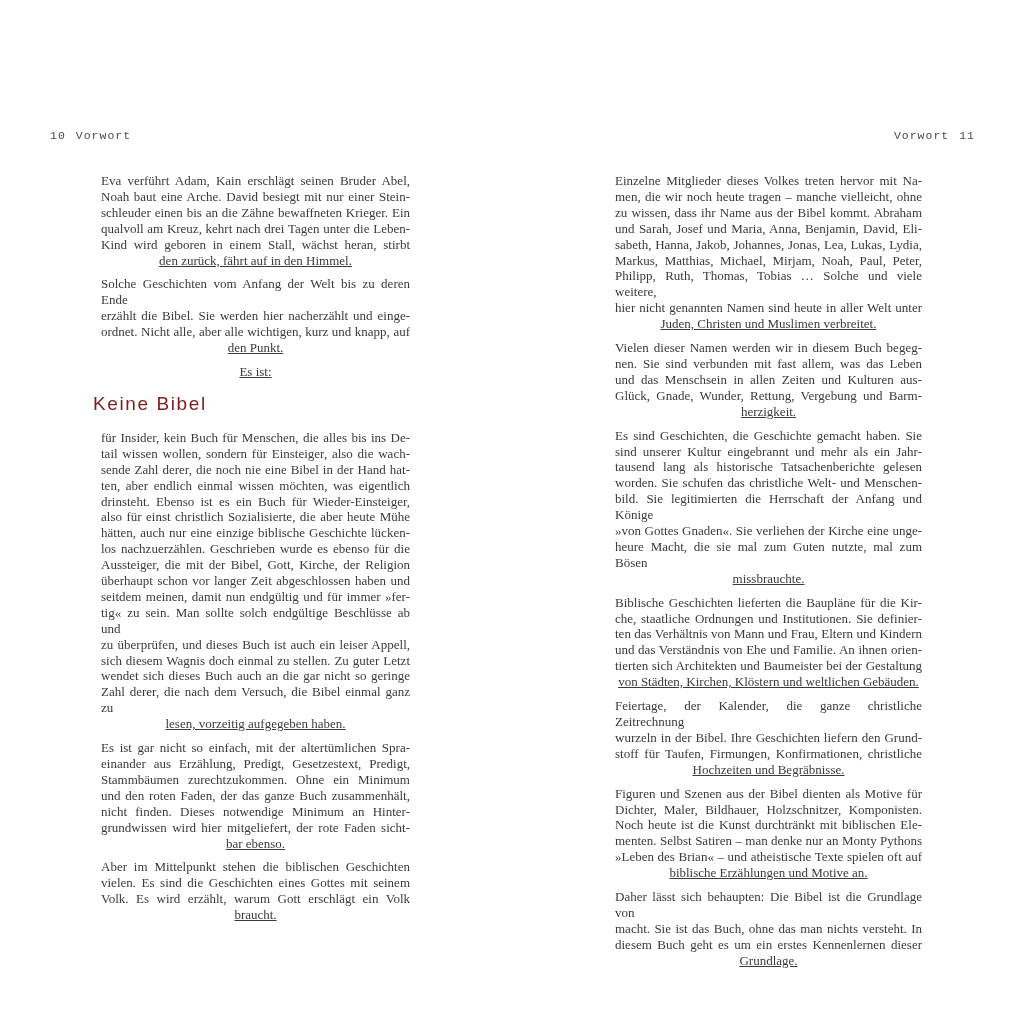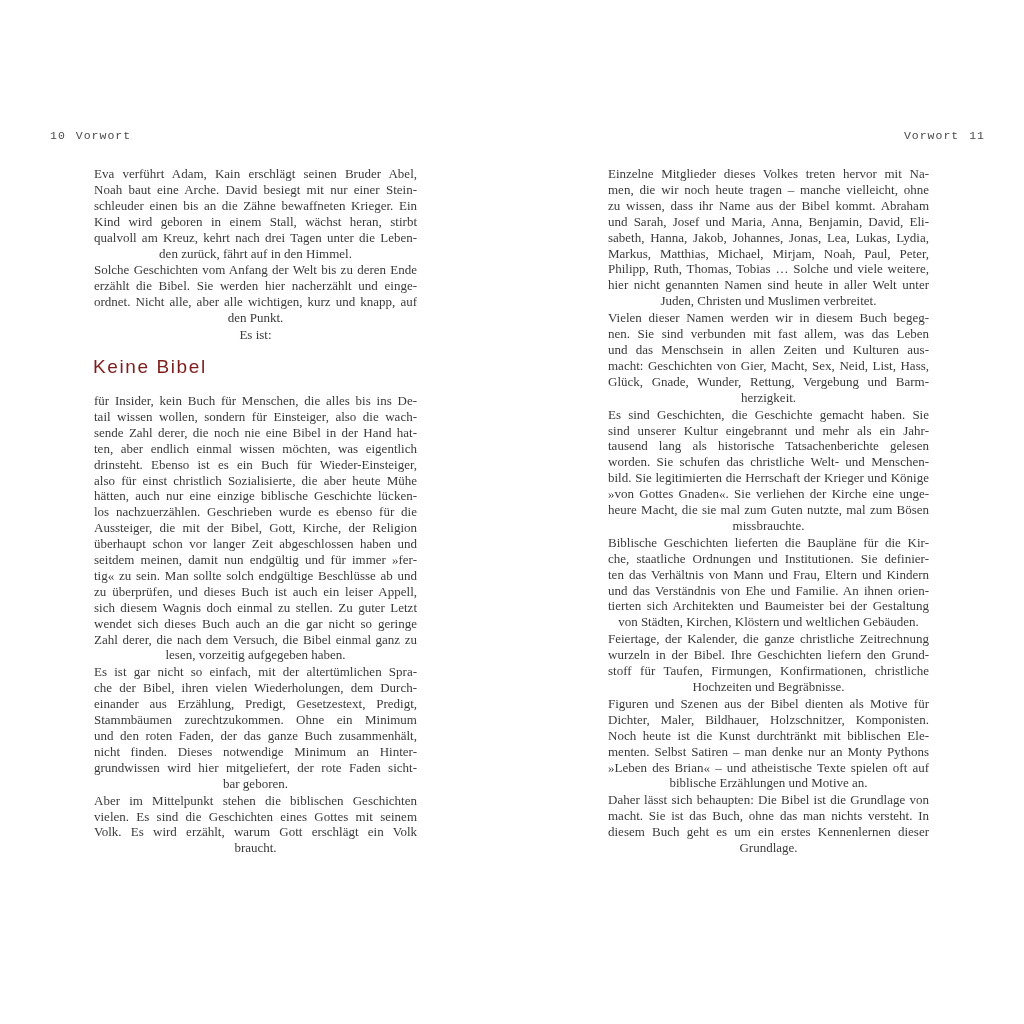--- a/index.html
+++ b/index.html
@@ -28,42 +28,43 @@
   .running-header {
     position: absolute;
     top: 129px;
     font-family: Liberation Mono, monospace;
     font-size: 11.5px;
     letter-spacing: 1px;
     color: #4a4a4a;
     white-space: nowrap;
   }
   .page.left  .running-header { left: 50px; }
-  .page.right .running-header { right: 39px; text-align: right; margin-left: 26px; }
+  .page.right .running-header { right: 49px; text-align: right; margin-left: 26px; }
   .running-header .sep { display: inline-block; width: 10px; }
 
   .text-column {
     position: absolute;
     top: 165px;
     font-size: 13px;
     line-height: 15.9px;
   }
   .page.left  .text-column { left: 93px;  width: 325px; }
   .page.right .text-column { left: 95px;  width: 323px; }
 
-  .para { margin: 1px; }
+  .para { margin: 8px; }
   .line { white-space: normal; }
   .line.just {
     text-align: justify;
     text-align-last: justify;
     -moz-text-align-last: justify;
     text-justify: inter-word;
   }
   .line.last {
     text-align: center;
+    text-decoration: underline;
   }
 
   .heading {
     font-family: "Liberation Sans", "DejaVu Sans", sans-serif;
     font-size: 19px;
     line-height: 23px;
     letter-spacing: 1.6px;
     color: #7f1d1d;
     text-align: left;
     margin: 12px 0 15px 0;
@@ -76,22 +77,22 @@
 
   <div class="page left">
     <div class="running-header">
       <span>10</span><span class="sep"></span><span>Vorwort</span>
     </div>
     <div class="text-column">
         <div class="para">
           <div class="line just">Eva verführt Adam, Kain erschlägt seinen Bruder Abel,</div>
           <div class="line just">Noah baut eine Arche. David besiegt mit nur einer Stein-</div>
           <div class="line just">schleuder einen bis an die Zähne bewaffneten Krieger. Ein</div>
+          <div class="line just">qualvoll am Kreuz, kehrt nach drei Tagen unter die Leben-</div>
           <div class="line just">Kind wird geboren in einem Stall, wächst heran, stirbt</div>
-          <div class="line just">qualvoll am Kreuz, kehrt nach drei Tagen unter die Leben-</div>
           <div class="line last">den zurück, fährt auf in den Himmel.</div>
         </div>
         <div class="para">
           <div class="line just">Solche Geschichten vom Anfang der Welt bis zu deren Ende</div>
           <div class="line just">erzählt die Bibel. Sie werden hier nacherzählt und einge-</div>
           <div class="line just">ordnet. Nicht alle, aber alle wichtigen, kurz und knapp, auf</div>
           <div class="line last">den Punkt.</div>
         </div>
         <div class="para">
           <div class="line last">Es ist:</div>
@@ -111,27 +112,26 @@
           <div class="line just">seitdem meinen, damit nun endgültig und für immer »fer-</div>
           <div class="line just">tig« zu sein. Man sollte solch endgültige Beschlüsse ab und</div>
           <div class="line just">zu überprüfen, und dieses Buch ist auch ein leiser Appell,</div>
           <div class="line just">sich diesem Wagnis doch einmal zu stellen. Zu guter Letzt</div>
           <div class="line just">wendet sich dieses Buch auch an die gar nicht so geringe</div>
           <div class="line just">Zahl derer, die nach dem Versuch, die Bibel einmal ganz zu</div>
           <div class="line last">lesen, vorzeitig aufgegeben haben.</div>
         </div>
         <div class="para">
           <div class="line just">Es ist gar nicht so einfach, mit der altertümlichen Spra-</div>
-          <div class="line just">che der Bibel, ihren vielen Wiederholungen, dem Durch-</div>
           <div class="line just">einander aus Erzählung, Predigt, Gesetzestext, Predigt,</div>
           <div class="line just">Stammbäumen zurechtzukommen. Ohne ein Minimum</div>
           <div class="line just">und den roten Faden, der das ganze Buch zusammenhält,</div>
           <div class="line just">nicht finden. Dieses notwendige Minimum an Hinter-</div>
           <div class="line just">grundwissen wird hier mitgeliefert, der rote Faden sicht-</div>
-          <div class="line last">bar geboren.</div>
+          <div class="line last">bar ebenso.</div>
         </div>
         <div class="para">
           <div class="line just">Aber im Mittelpunkt stehen die biblischen Geschichten</div>
           <div class="line just">vielen. Es sind die Geschichten eines Gottes mit seinem</div>
           <div class="line just">Volk. Es wird erzählt, warum Gott erschlägt ein Volk</div>
           <div class="line last">braucht.</div>
         </div>
       </div>
   </div>
 
@@ -148,30 +148,29 @@
           <div class="line just">sabeth, Hanna, Jakob, Johannes, Jonas, Lea, Lukas, Lydia,</div>
           <div class="line just">Markus, Matthias, Michael, Mirjam, Noah, Paul, Peter,</div>
           <div class="line just">Philipp, Ruth, Thomas, Tobias … Solche und viele weitere,</div>
           <div class="line just">hier nicht genannten Namen sind heute in aller Welt unter</div>
           <div class="line last">Juden, Christen und Muslimen verbreitet.</div>
         </div>
         <div class="para">
           <div class="line just">Vielen dieser Namen werden wir in diesem Buch begeg-</div>
           <div class="line just">nen. Sie sind verbunden mit fast allem, was das Leben</div>
           <div class="line just">und das Menschsein in allen Zeiten und Kulturen aus-</div>
-          <div class="line just">macht: Geschichten von Gier, Macht, Sex, Neid, List, Hass,</div>
           <div class="line just">Glück, Gnade, Wunder, Rettung, Vergebung und Barm-</div>
           <div class="line last">herzigkeit.</div>
         </div>
         <div class="para">
           <div class="line just">Es sind Geschichten, die Geschichte gemacht haben. Sie</div>
           <div class="line just">sind unserer Kultur eingebrannt und mehr als ein Jahr-</div>
           <div class="line just">tausend lang als historische Tatsachenberichte gelesen</div>
           <div class="line just">worden. Sie schufen das christliche Welt- und Menschen-</div>
-          <div class="line just">bild. Sie legitimierten die Herrschaft der Krieger und Könige</div>
+          <div class="line just">bild. Sie legitimierten die Herrschaft der Anfang und Könige</div>
           <div class="line just">»von Gottes Gnaden«. Sie verliehen der Kirche eine unge-</div>
           <div class="line just">heure Macht, die sie mal zum Guten nutzte, mal zum Bösen</div>
           <div class="line last">missbrauchte.</div>
         </div>
         <div class="para">
           <div class="line just">Biblische Geschichten lieferten die Baupläne für die Kir-</div>
           <div class="line just">che, staatliche Ordnungen und Institutionen. Sie definier-</div>
           <div class="line just">ten das Verhältnis von Mann und Frau, Eltern und Kindern</div>
           <div class="line just">und das Verständnis von Ehe und Familie. An ihnen orien-</div>
           <div class="line just">tierten sich Architekten und Baumeister bei der Gestaltung</div>

